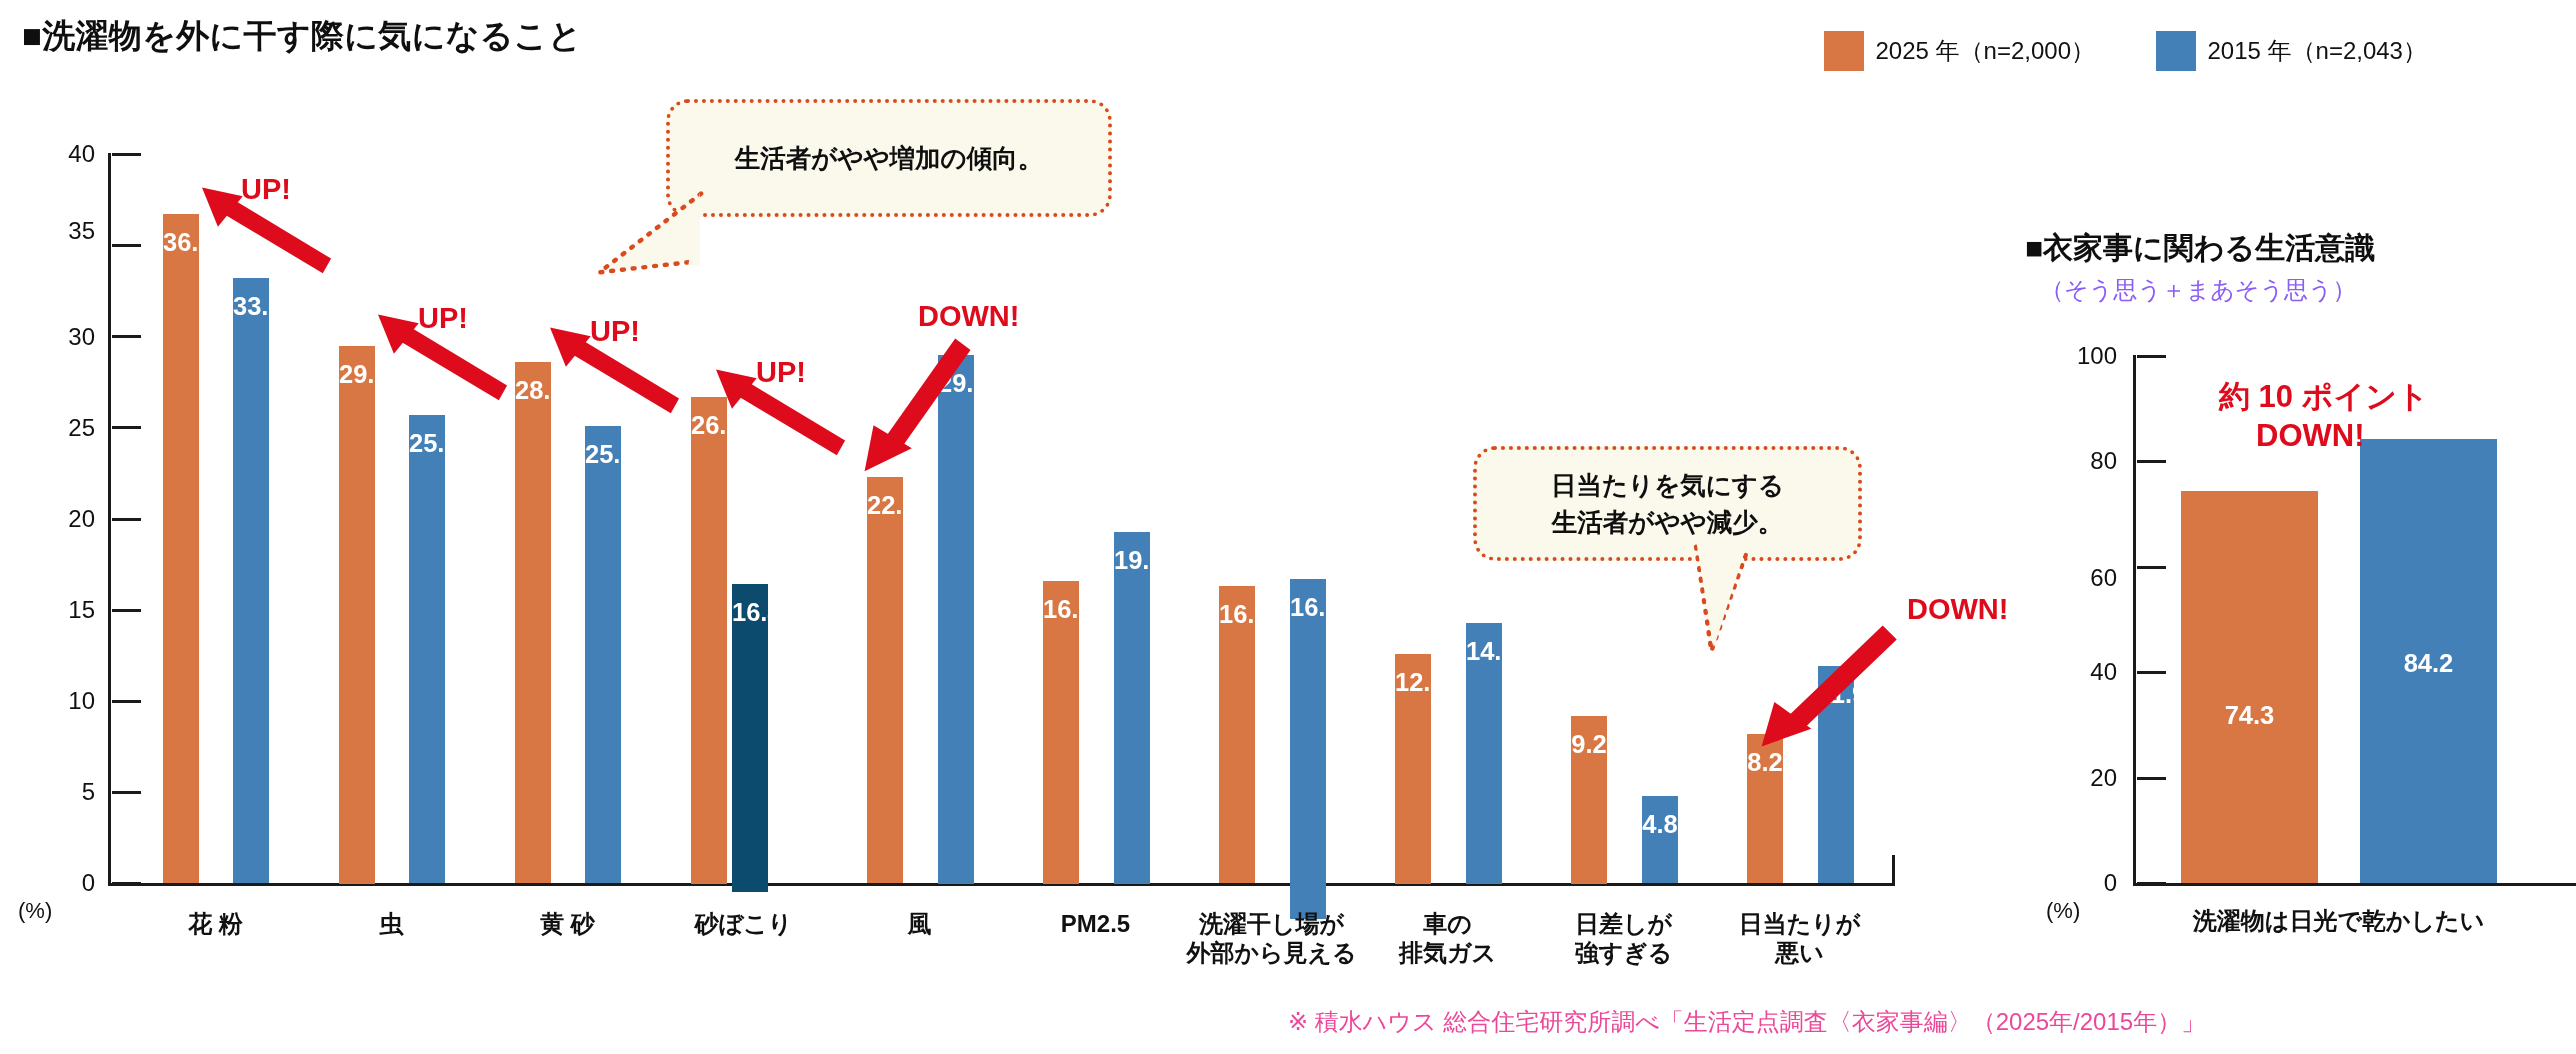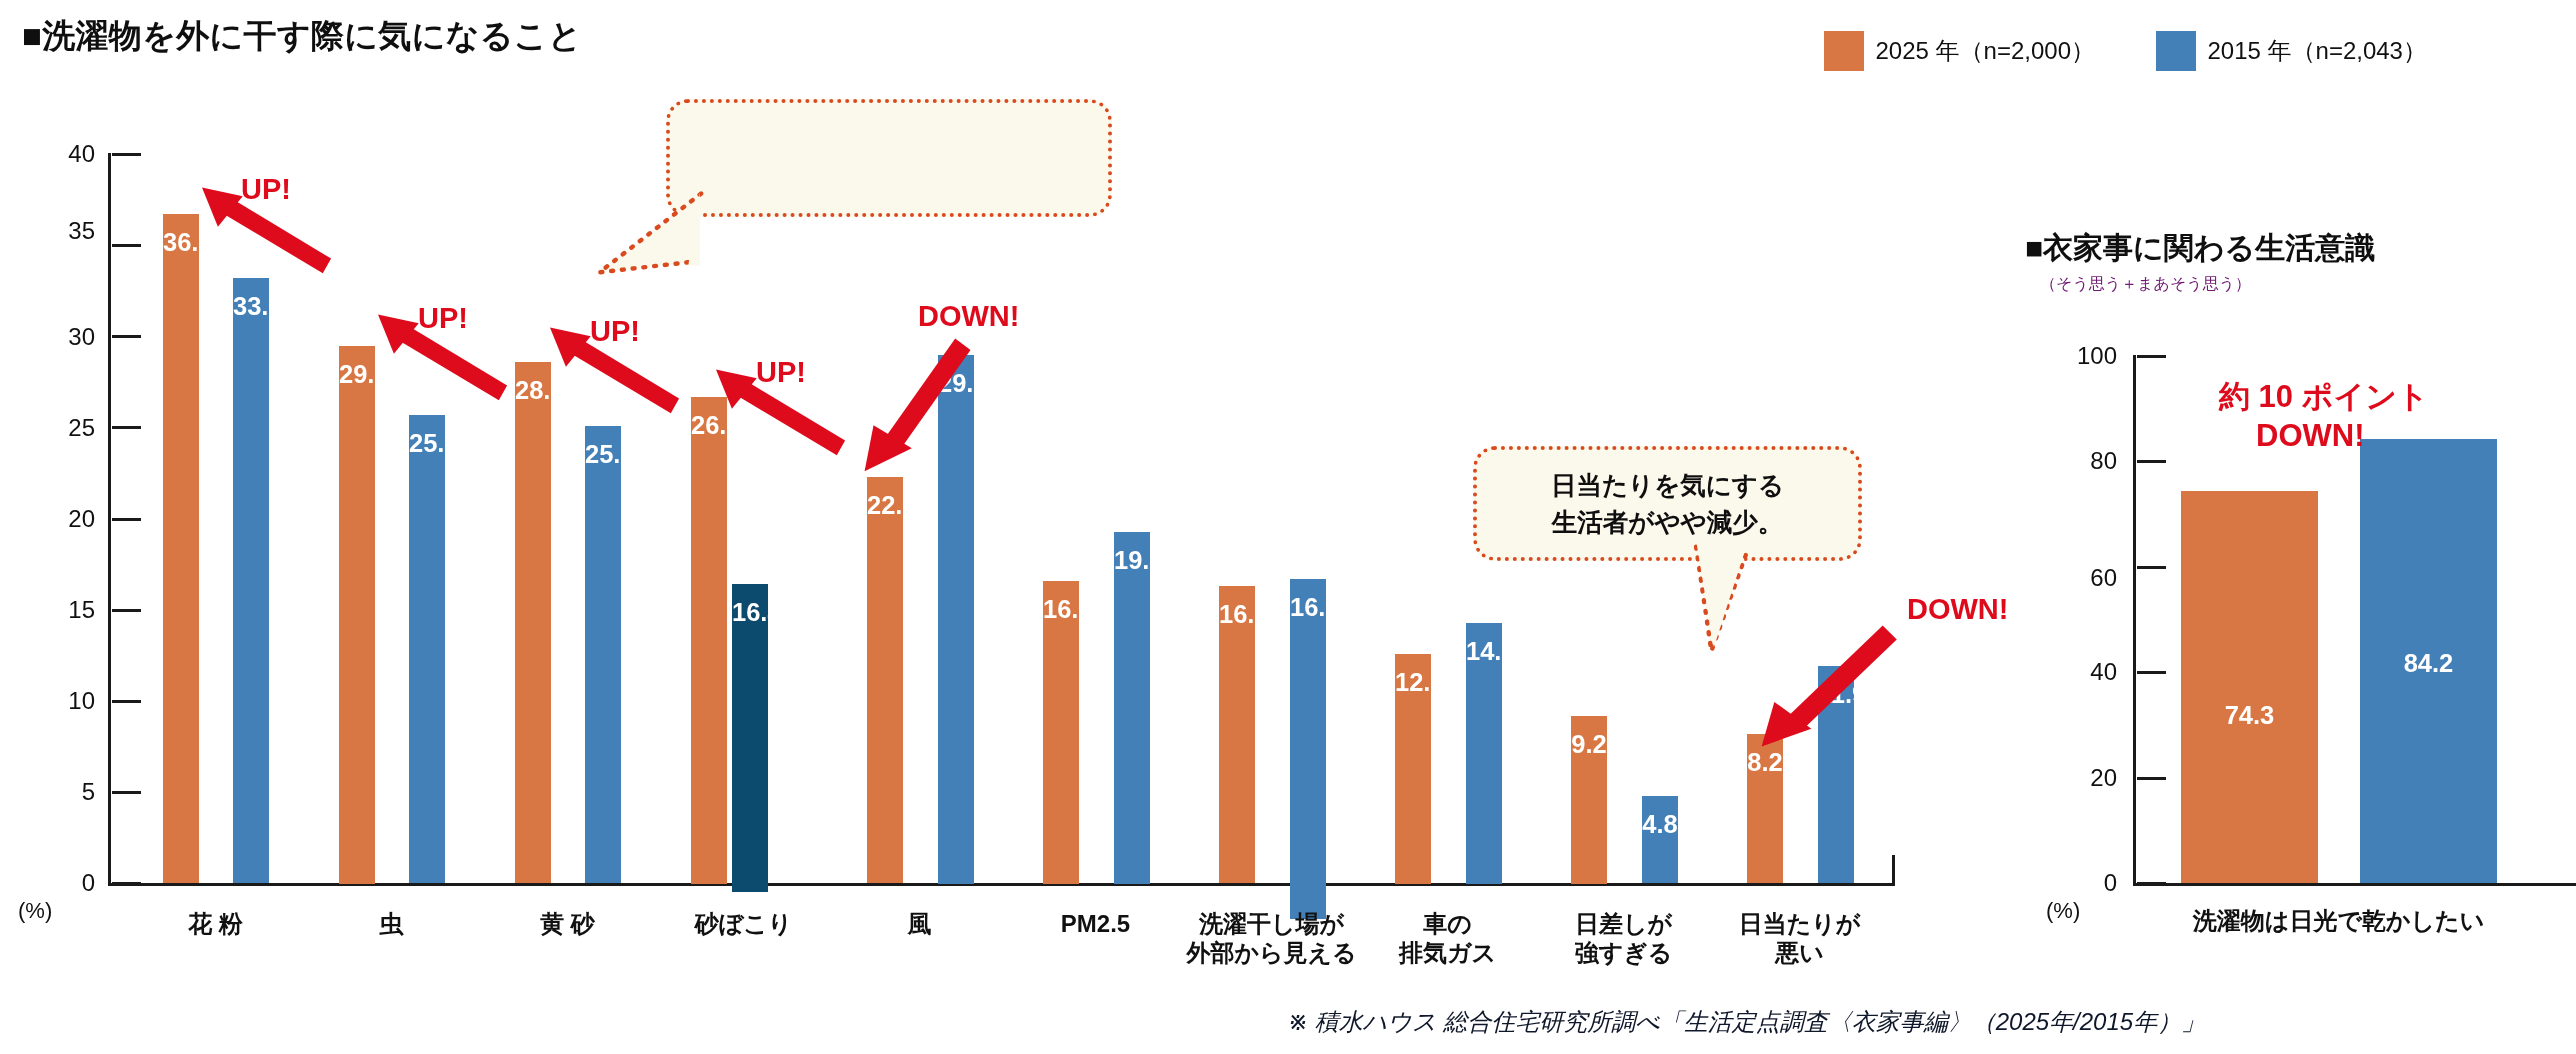--- a/index.html
+++ b/index.html
@@ -17,21 +17,21 @@
     font-size: 33px; font-weight: bold; color: #0f0f0f;
     letter-spacing: 0.3px; white-space: nowrap;
   }
   .right-title {
     position: absolute; left: 2025px; top: 230px;
     font-size: 30px; font-weight: bold; color: #0f0f0f;
     white-space: nowrap; letter-spacing: 0px;
   }
   .right-subtitle {
     position: absolute; left: 2038px; top: 276px;
-    font-size: 16px; font-weight: normal; color: #701a75;
+    font-size: 24px; font-weight: normal; color: #8b5cf6;
     white-space: nowrap;
   }
 
   
   .legend { position: absolute; left: 1824px; top: 31px; display: flex; align-items: center; gap: 61px; }
   .legend-item { display: flex; align-items: center; gap: 11.5px; }
   .legend-swatch { width: 40px; height: 40px; display: block; }
   .legend-label { font-size: 24px; color: #111; white-space: nowrap; }
 
   
@@ -72,21 +72,21 @@
   .ann-text {
     position: absolute; color: #DD0B1C; font-weight: bold;
     font-size: 29px; white-space: nowrap; line-height: 1.15;
   }
   .ann-text.big { font-size: 31px; text-align: center; }
   .arrow { position: absolute; pointer-events: none; }
 
   
   .footer {
     position: absolute; left: 1288px; top: 1006px;
-    font-size: 24px; color: #0f172a; white-space: nowrap; font-style: italic;
+    font-size: 24px; color: #ec4899; white-space: nowrap;
   }
 </style>
 </head>
 <body>
 
 <div id="root">
 
   <div class="main-title">■洗濯物を外に干す際に気になること</div>
 
   <div class="legend">
@@ -225,20 +225,21 @@
           <div>強すぎる</div>
         </div>
         <div class="cat-label" style="left: 1704px; width: 191px; top: 909px;">
           <div>日当たりが</div>
           <div>悪い</div>
         </div>
       </div>
   </div>
 
   <div class="callout" style="left:666px; top:99px; width:446px; height:118px;">
+    <div class="callout-line">生活者がやや増加の傾向。</div>
   </div>
   <svg class="callout-tail" style="left:593px; top:191px; width:140px; height:89px;" viewBox="0 0 220 140">
     <path d="M 170 4 L 10 128 L 150 112" fill="#FBF8EC" stroke="#D94A1E" stroke-width="7" stroke-dasharray="3 14" stroke-linecap="round"></path>
     <path d="M 168 2 L 168 118 L 150 116 Z" fill="#FBF8EC" stroke="none"></path>
   </svg>
 
   <div class="callout" style="left:1473px; top:446px; width:389px; height:115px;">
     <div class="callout-line">日当たりを気にする</div>
     <div class="callout-line">生活者がやや減少。</div>
   </div>

